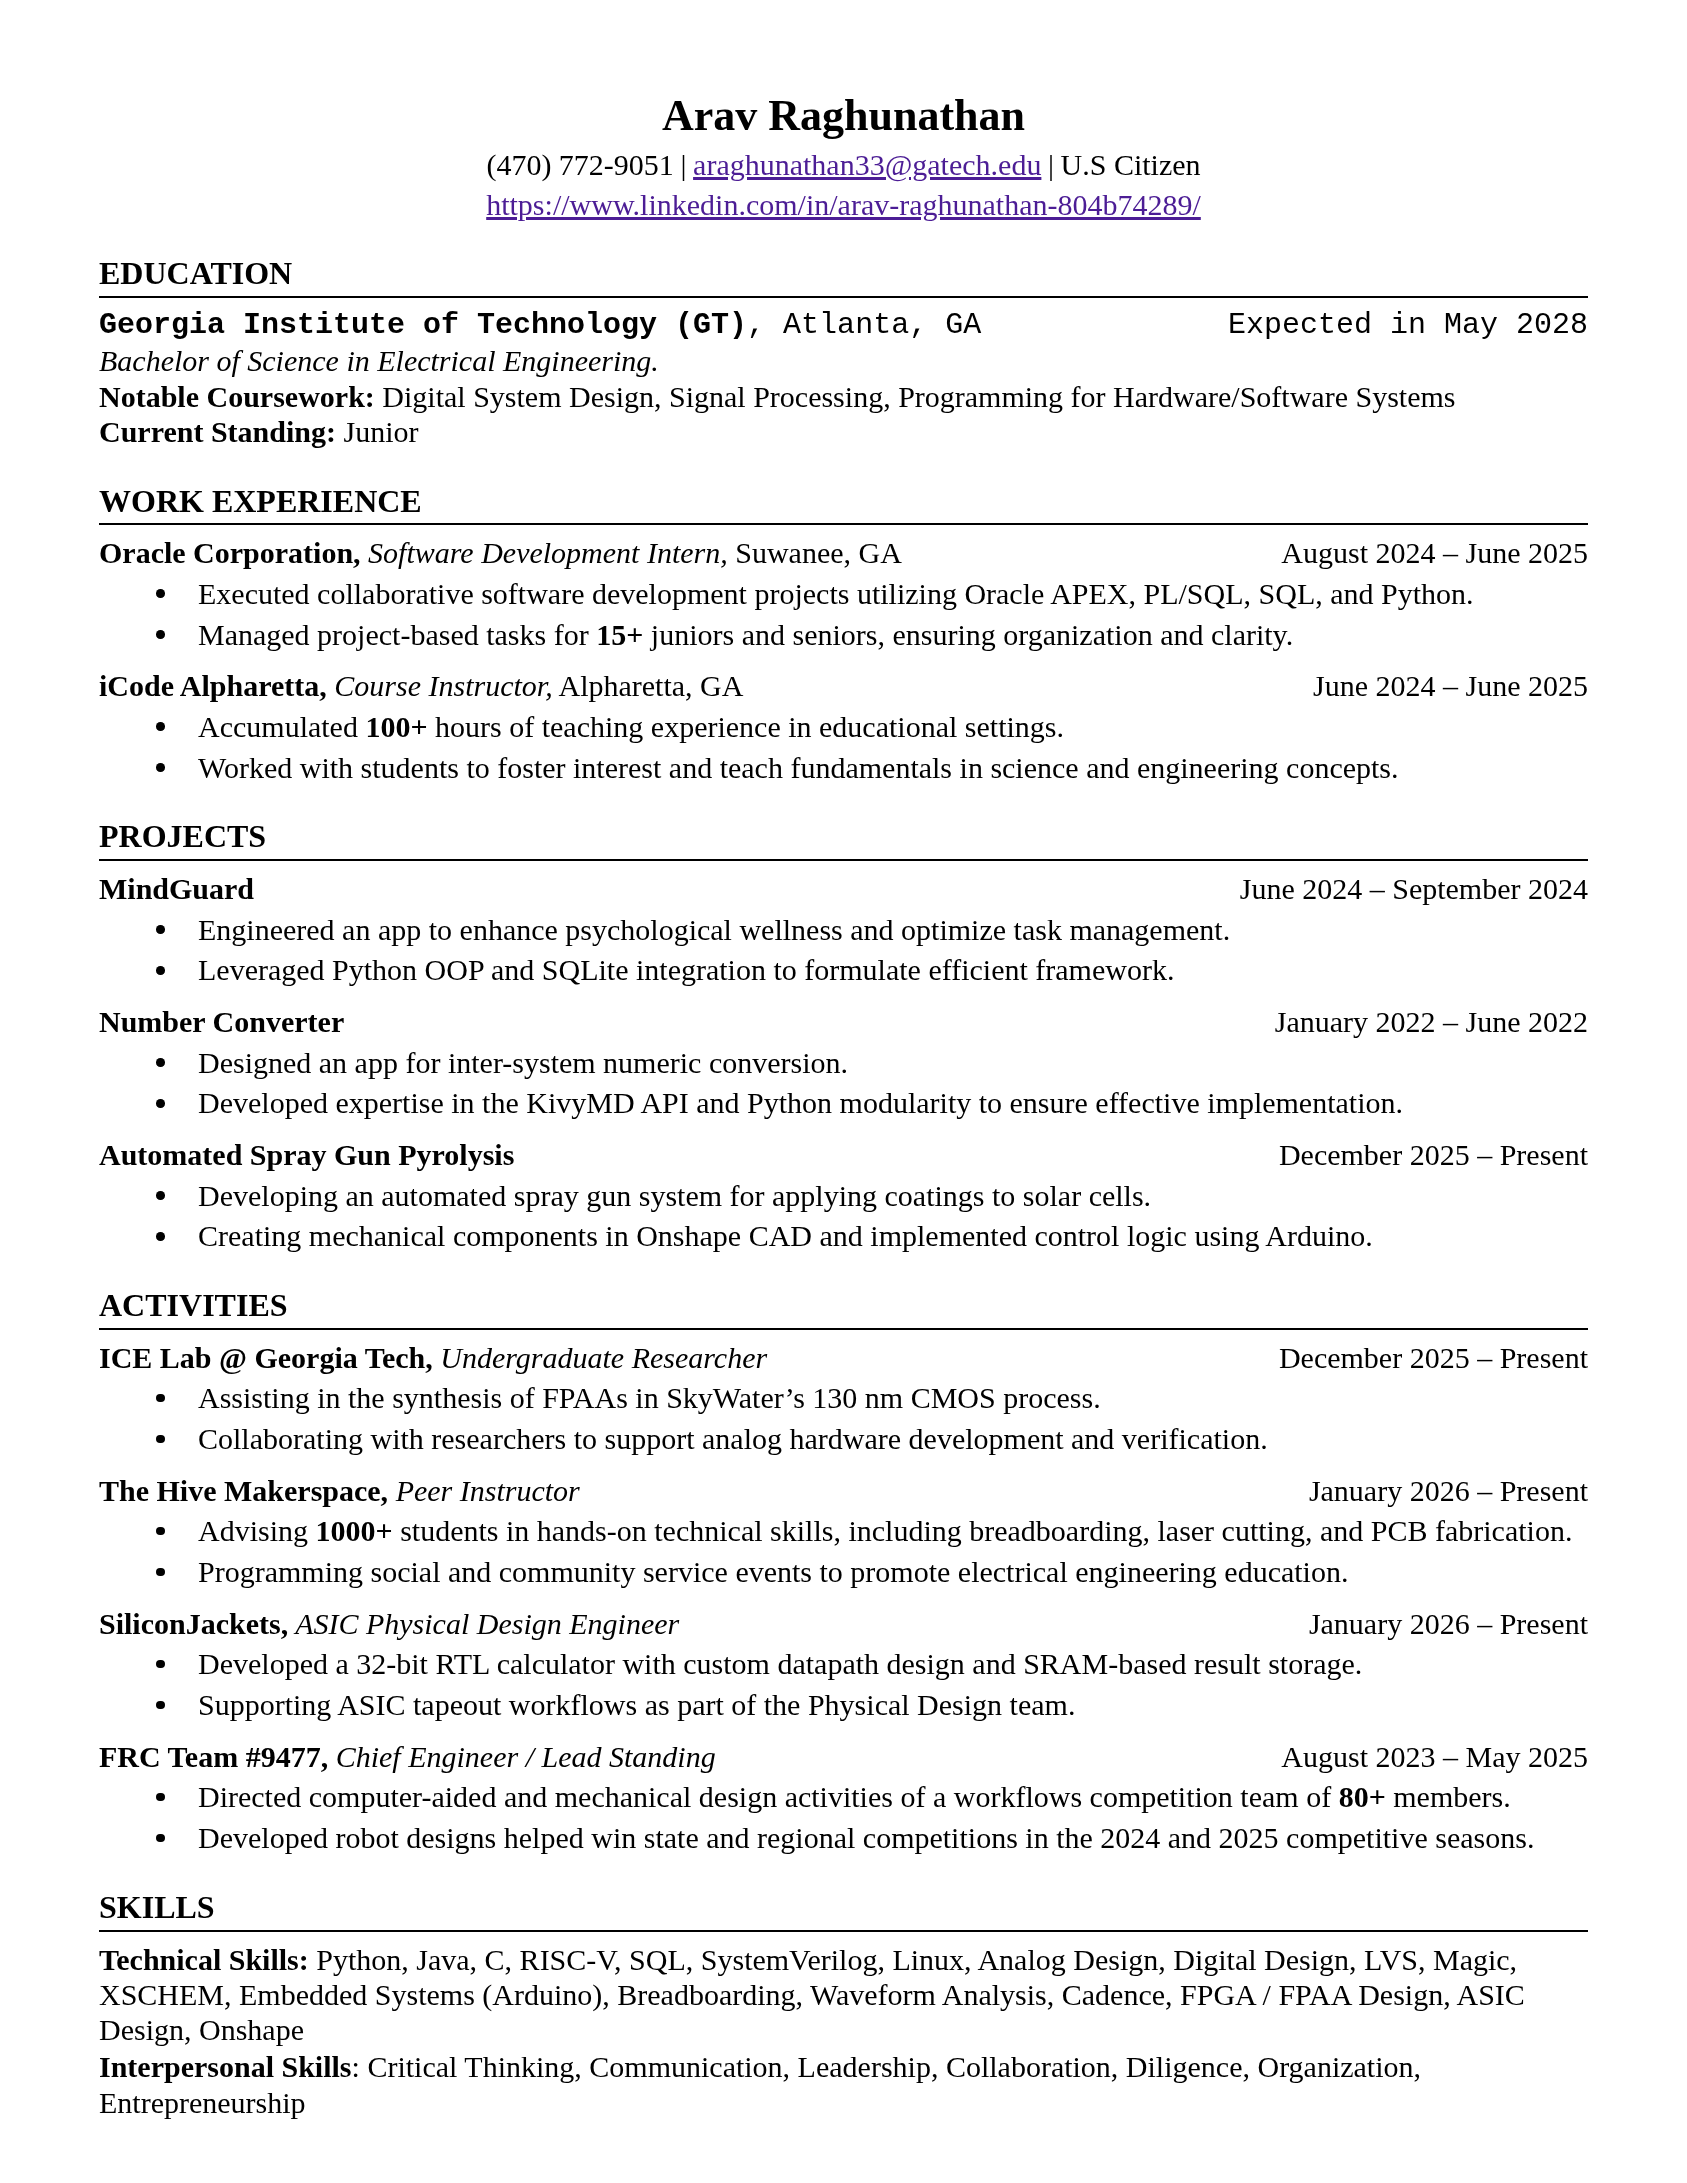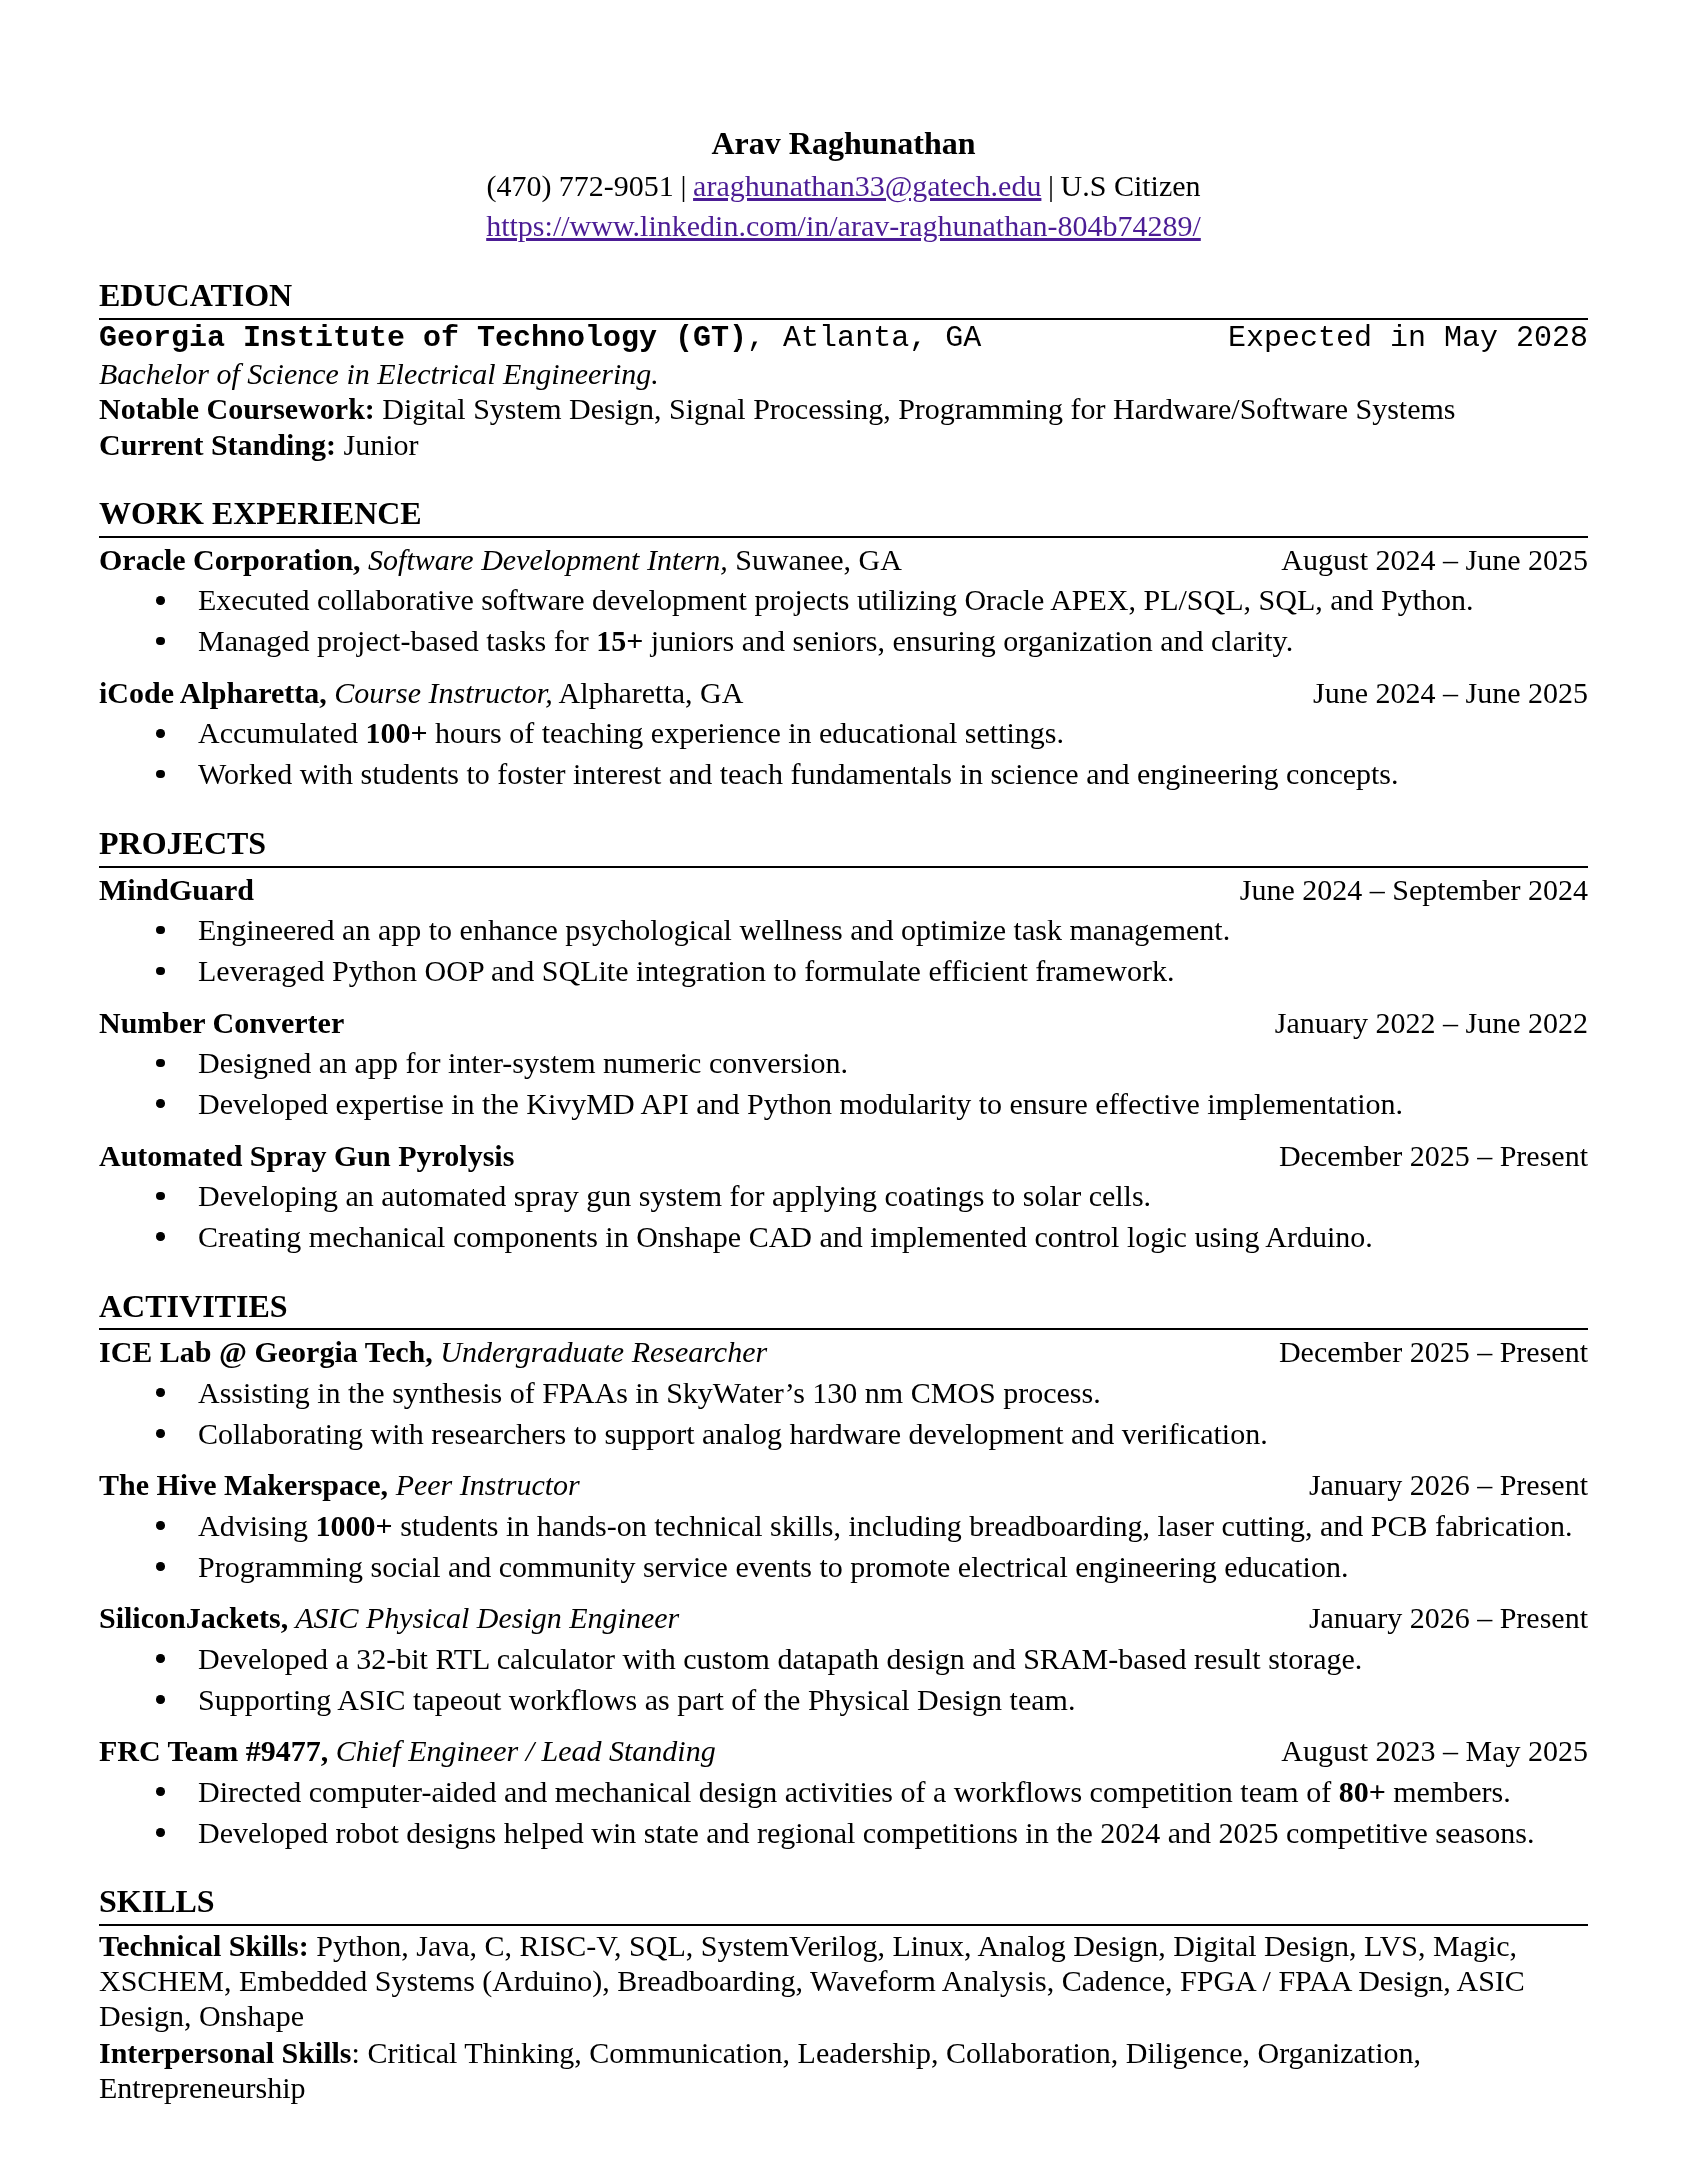--- a/index.html
+++ b/index.html
@@ -6,30 +6,30 @@
   html, body { margin: 0; padding: 0; }
   body {
     width: 1687px; height: 2183px;
     background: #ffffff; color: #000000;
     font-family: "Liberation Serif", "DejaVu Serif", serif;
     font-size: 30px; line-height: 1.18;
     overflow: hidden;
   }
   .page { padding: 91px 99px 0 99px; }
 
-  .name { text-align: center; font-size: 32px; font-weight: 700; line-height: 1.12; margin-top: 35px; }
+  .name { text-align: center; font-size: 44px; font-weight: 700; line-height: 1.12; }
   .contact { text-align: center; font-size: 30px; margin-top: 6.6px; }
   .linkedin { text-align: center; font-size: 30px; margin-top: 4.6px; }
   .sep { margin: 0 6.6px; }
   a.doclink { color: #4c1d95; text-decoration: underline; cursor: pointer; }
 
   .section { margin-top: 33px; }
   .section-heading {
     font-size: 32px; font-weight: 700; line-height: 1.15;
-    margin: 0 0 1px 0; padding-bottom: 4px;
+    margin: 0 0 10px 0; padding-bottom: 4px;
     border-bottom: 2px solid #000;
   }
 
   .entry { margin-top: 16px; }
   .entry.first { margin-top: 4px; }
   .entry-header { display: flex; justify-content: space-between; align-items: baseline; }
   .entry-left i { font-style: italic; }
   .date { white-space: nowrap; }
 
   ul.bullets { list-style: none; margin: 0; padding: 0; }

